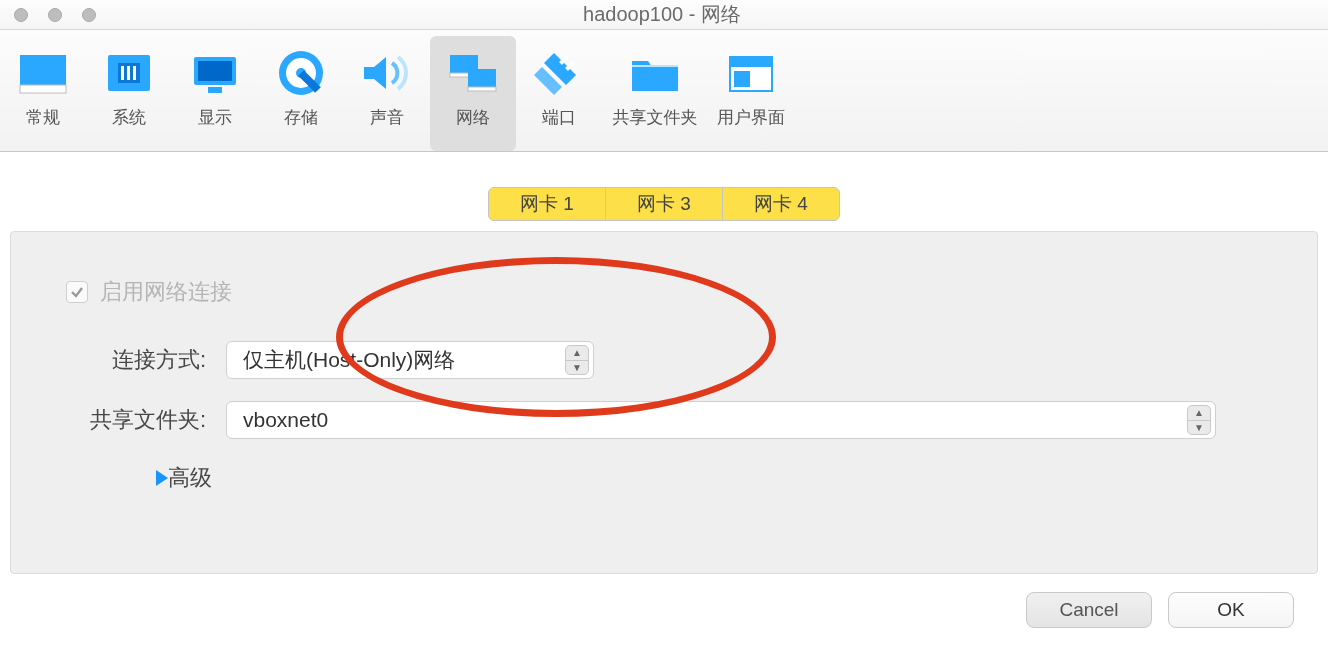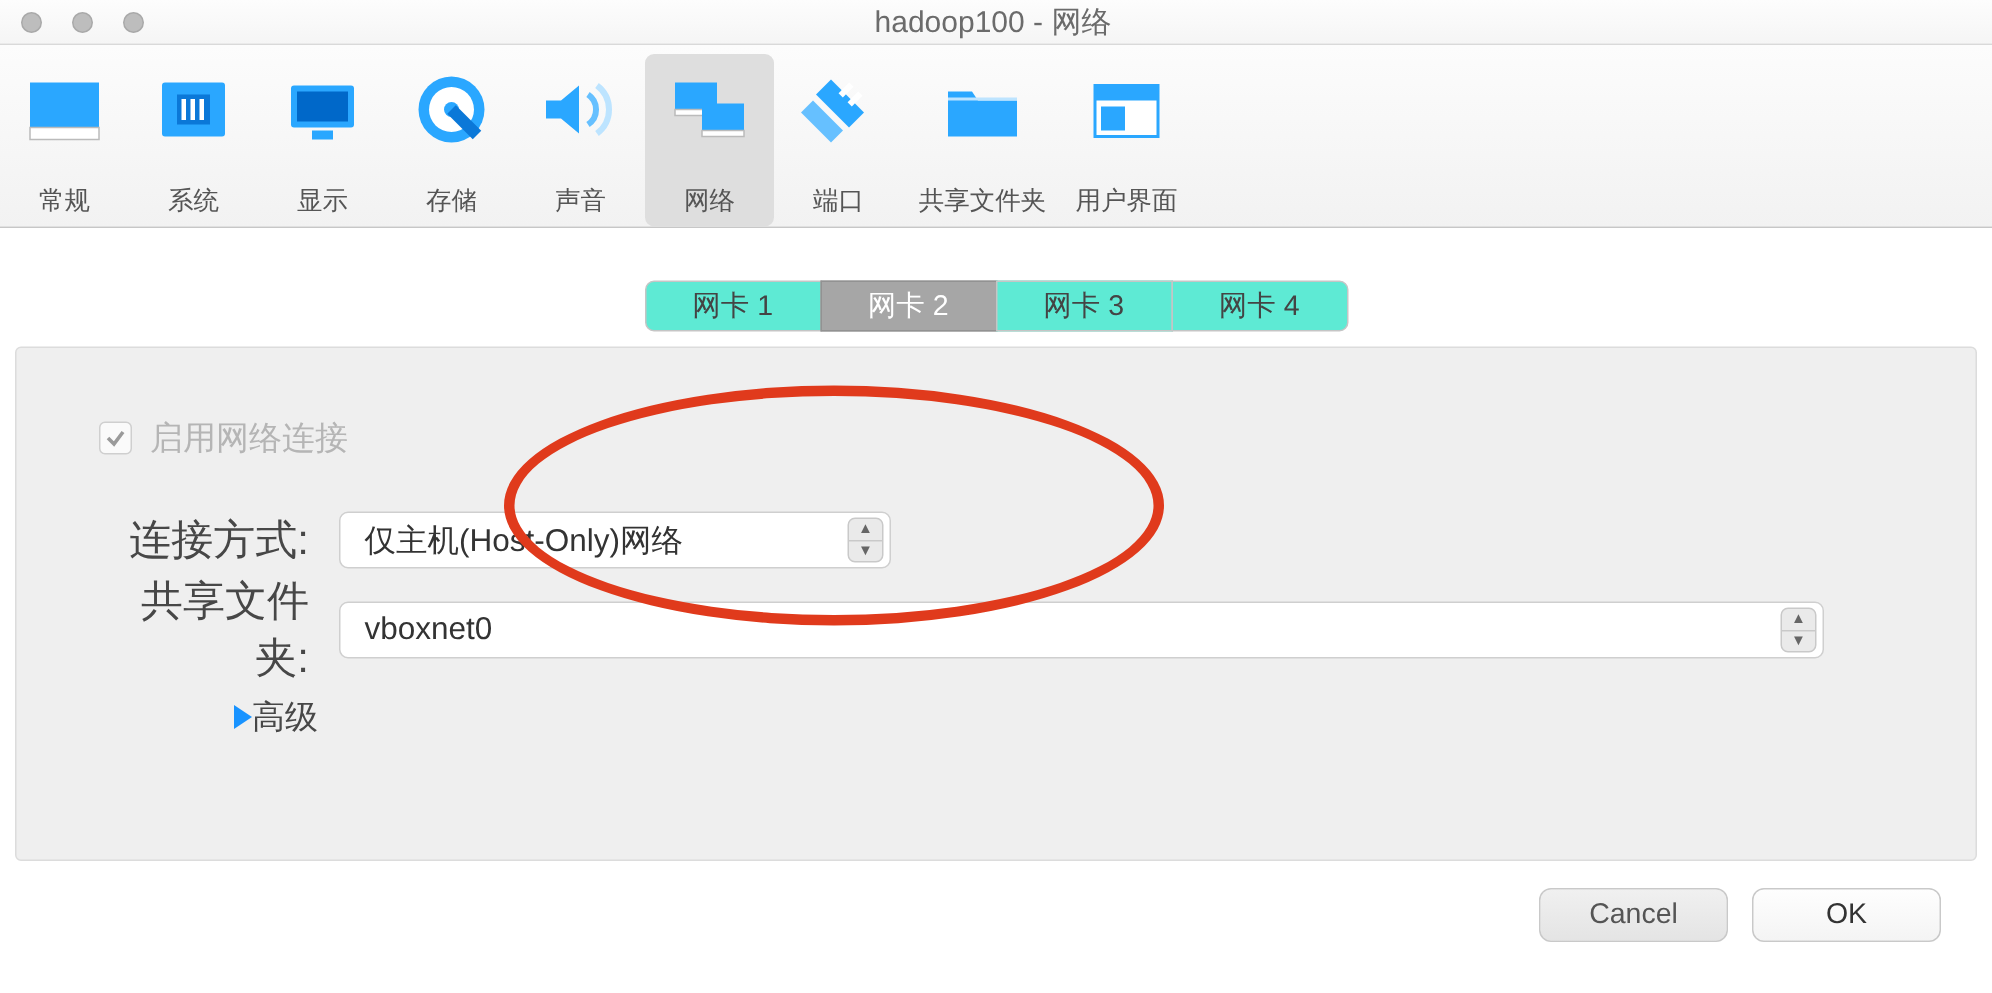--- a/index.html
+++ b/index.html
@@ -49,32 +49,32 @@
     align-items: center;
     justify-content: flex-start;
     padding-top: 10px;
     border-radius: 6px;
     cursor: pointer;
   }
   .tb-item.selected {
     background: #dedede;
   }
   .tb-icon { width: 54px; height: 54px; display:flex; align-items:center; justify-content:center; }
-  .tb-label { font-size: 17px; color: #555; margin-top: 22px; }
+  .tb-label { font-size: 17px; color: #555; margin-top: 6px; }
 
   .content {
     padding: 35px 10px 10px 10px;
   }
   .segmented {
     display: flex; justify-content: center; margin-bottom: 10px;
   }
   .seg {
     width: 118px; height: 34px; border: 1px solid #c5c5c5;
     display: flex; align-items: center; justify-content: center;
-    font-size: 19px; color: #444; background: #5eead4;
+    font-size: 19px; color: #444; background: #fde047;
     margin-left: -1px; cursor: pointer;
   }
   .seg:first-child { border-radius: 6px 0 0 6px; margin-left:0; }
   .seg:last-child  { border-radius: 0 6px 6px 0; }
   .seg.selected { background: #a6a6a6; color: #fff; border-color:#929292; }
 
   .panel {
     border: 1px solid #dcdcdc;
     border-radius: 4px;
     background: #efefef;
@@ -83,21 +83,21 @@
     min-height: 340px;
   }
   .chk-row { display:flex; align-items:center; gap:12px; color:#b5b5b5; margin-bottom: 30px;}
   .chk {
     width: 22px; height: 22px; border-radius: 4px;
     background: #fafafa; border: 1px solid #cfcfcf;
     display:flex; align-items:center; justify-content:center;
     color:#7d7d7d; font-size: 15px;
   }
   .form-row { display:flex; align-items:center; height: 46px; gap: 20px; margin-bottom: 14px;}
-  .form-label { width: 140px; text-align: right; font-size: 28px; color:#474747; }
+  .form-label { width: 140px; text-align: right; font-size: 22px; color:#474747; }
   .select {
     height: 38px; background: #fff; border: 1px solid #cfcfcf;
     border-radius: 6px; display:flex; align-items:center;
     padding: 0 40px 0 16px; font-size: 21px; position: relative;
     color:#333;
   }
   .select.sm { width: 368px; }
   .select.lg { width: 990px; }
   .stepper {
     position:absolute; right:4px; top:3px; bottom:3px; width:24px;
@@ -240,21 +240,20 @@
           <rect x="8" y="20" width="16" height="16" fill="#2aa7ff"></rect>
         </svg>
     </div>
     <div class="tb-label">用户界面</div>
   </div>
 </div>
 
 <div class="content">
   <div class="segmented">
     <div class="seg">网卡 1</div>
-    <div class="seg selected">网卡 2</div>
     <div class="seg">网卡 3</div>
     <div class="seg">网卡 4</div>
   </div>
 
   <div class="panel">
     <div class="chk-row">
       <div class="chk">
         <svg width="14" height="14">
             <path d="M2 7 L6 11 L12 3" stroke="#9a9a9a" stroke-width="2.4" fill="none"></path>
           </svg>

